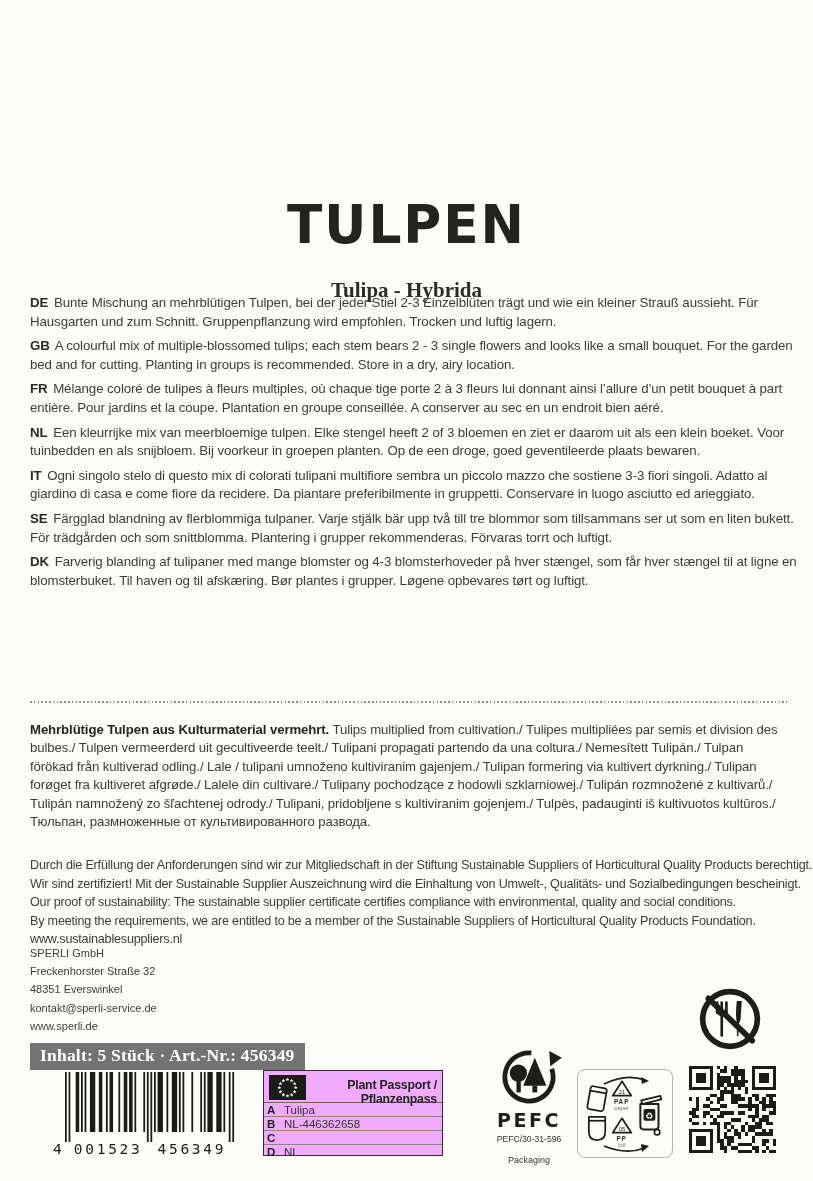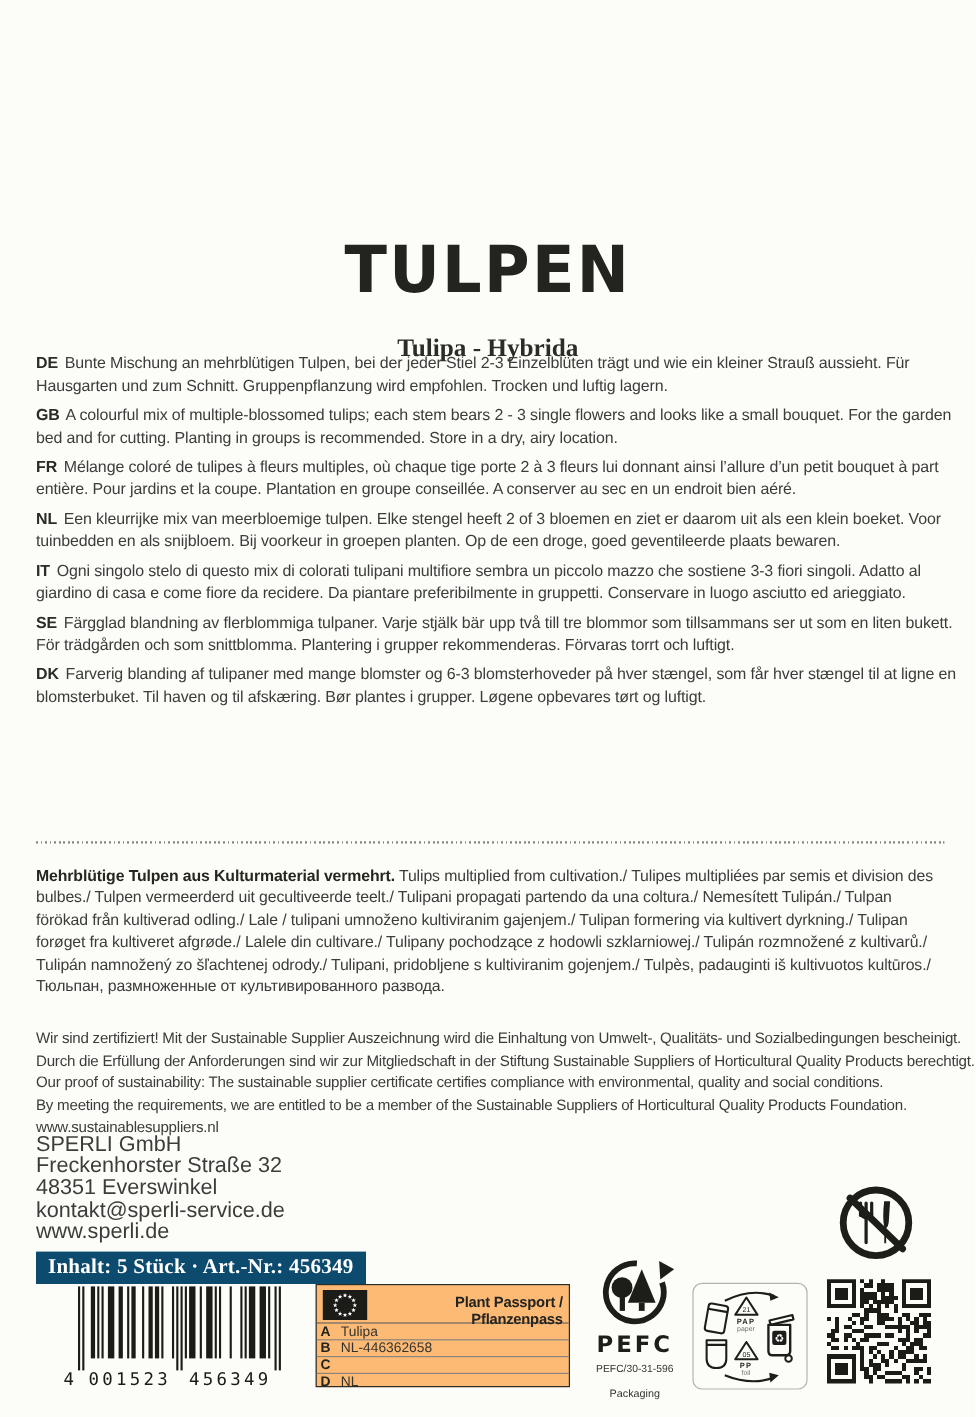--- a/index.html
+++ b/index.html
@@ -22,34 +22,34 @@
          background:repeating-linear-gradient(90deg,#8a8a88 0 1.5px,transparent 1.5px 3.8px);}
 
   .propagation{position:absolute;top:721px;left:30px;right:26px;
          font-size:13.2px;line-height:18.4px;letter-spacing:-.1px;}
   .propagation b{color:#26261f;}
 
   .sustain{position:absolute;top:856px;left:30px;right:10px;font-size:12.6px;line-height:18.6px;
          letter-spacing:-.2px;}
   .sustain div{white-space:nowrap;}
 
-  .address{position:absolute;top:944px;left:30px;font-size:18px;line-height:18.2px;}
-
-  
-  .product-bar{position:absolute;top:1043px;left:30px;background:#0c4a6e;color:#ffffff;
+  .address{position:absolute;top:944px;left:30px;font-size:11px;line-height:18.2px;}
+
+  
+  .product-bar{position:absolute;top:1043px;left:30px;background:#737373;color:#ffffff;
          font-family:"Liberation Serif",serif;font-weight:bold;font-size:17.5px;
          padding:2px 10px 4px 10px;letter-spacing:.2px;}
 
   
   .barcode{position:absolute;left:50px;top:1070px;}
   .barcode text{font-family:"DejaVu Sans Mono",monospace;font-size:14.5px;fill:#1b1b18;}
 
   
-  .passport{position:absolute;left:263px;top:1070px;width:212px;height:86px;
-         border:1.5px solid #2c2c29;box-sizing:border-box;background:#fdba74;}
+  .passport{position:absolute;left:263px;top:1070px;width:180px;height:86px;
+         border:1.5px solid #2c2c29;box-sizing:border-box;background:#f0abfc;}
   .pp-head{display:flex;align-items:flex-start;padding:4px 5px 2px 5px;height:32px;
          box-sizing:border-box;border-bottom:1px solid #6b675f;}
   .eu-flag{width:37px;height:25px;background:#1b1b18;flex:0 0 auto;}
   .pp-title{flex:1;text-align:right;font-weight:bold;font-size:12.3px;color:#23231f;margin-top:3px;letter-spacing:-.2px;}
   .pp-row{display:flex;height:13.1px;align-items:center;font-size:11.5px;color:#33332f;padding-left:3px;}
   .pp-row + .pp-row{border-top:1px solid #8a867e;}
   .pp-key{font-weight:bold;width:17px;color:#23231f;}
 
   
   .pefc{position:absolute;left:490px;top:1048px;width:78px;text-align:center;color:#1d1d1a;}
@@ -78,33 +78,33 @@
   <div class="title">TULPEN</div>
   <div class="subtitle">Tulipa - Hybrida</div>
 
   <div class="descs">
     <p><b>DE</b> <span>Bunte Mischung an mehrblütigen Tulpen, bei der jeder Stiel 2-3 Einzelblüten trägt und wie ein kleiner Strauß aussieht. Für Hausgarten und zum Schnitt. Gruppenpflanzung wird empfohlen. Trocken und luftig lagern.</span></p>
     <p><b>GB</b> <span>A colourful mix of multiple-blossomed tulips; each stem bears 2 - 3 single flowers and looks like a small bouquet. For the garden bed and for cutting. Planting in groups is recommended. Store in a dry, airy location.</span></p>
     <p><b>FR</b> <span>Mélange coloré de tulipes à fleurs multiples, où chaque tige porte 2 à 3 fleurs lui donnant ainsi l’allure d’un petit bouquet à part entière. Pour jardins et la coupe. Plantation en groupe conseillée. A conserver au sec en un endroit bien aéré.</span></p>
     <p><b>NL</b> <span>Een kleurrijke mix van meerbloemige tulpen. Elke stengel heeft 2 of 3 bloemen en ziet er daarom uit als een klein boeket. Voor tuinbedden en als snijbloem. Bij voorkeur in groepen planten. Op de een droge, goed geventileerde plaats bewaren.</span></p>
     <p><b>IT</b> <span>Ogni singolo stelo di questo mix di colorati tulipani multifiore sembra un piccolo mazzo che sostiene 3-3 fiori singoli. Adatto al giardino di casa e come fiore da recidere. Da piantare preferibilmente in gruppetti. Conservare in luogo asciutto ed arieggiato.</span></p>
     <p><b>SE</b> <span>Färgglad blandning av flerblommiga tulpaner. Varje stjälk bär upp två till tre blommor som tillsammans ser ut som en liten bukett. För trädgården och som snittblomma. Plantering i grupper rekommenderas. Förvaras torrt och luftigt.</span></p>
-    <p><b>DK</b> <span>Farverig blanding af tulipaner med mange blomster og 6-3 blomsterhoveder på hver stængel, som får hver stængel til at ligne en blomsterbuket. Til haven og til afskæring. Bør plantes i grupper. Løgene opbevares tørt og luftigt.</span></p>
+    <p><b>DK</b> <span>Farverig blanding af tulipaner med mange blomster og 4-3 blomsterhoveder på hver stængel, som får hver stængel til at ligne en blomsterbuket. Til haven og til afskæring. Bør plantes i grupper. Løgene opbevares tørt og luftigt.</span></p>
   </div>
 
   <div class="dotline"></div>
 
   <div class="propagation">
     <b>Mehrblütige Tulpen aus Kulturmaterial vermehrt.</b>
     <span>Tulips multiplied from cultivation./ Tulipes multipliées par semis et division des bulbes./ Tulpen vermeerderd uit gecultiveerde teelt./ Tulipani propagati partendo da una coltura./ Nemesített Tulipán./ Tulpan förökad från kultiverad odling./ Lale / tulipani umnoženo kultiviranim gajenjem./ Tulipan formering via kultivert dyrkning./ Tulipan forøget fra kultiveret afgrøde./ Lalele din cultivare./ Tulipany pochodzące z hodowli szklarniowej./ Tulipán rozmnožené z kultivarů./ Tulipán namnožený zo šľachtenej odrody./ Tulipani, pridobljene s kultiviranim gojenjem./ Tulpès, padauginti iš kultivuotos kultūros./ Тюльпан, размноженные от культивированного развода.</span>
   </div>
 
   <div class="sustain">
+    <div>Durch die Erfüllung der Anforderungen sind wir zur Mitgliedschaft in der Stiftung Sustainable Suppliers of Horticultural Quality Products berechtigt.</div>
     <div>Wir sind zertifiziert! Mit der Sustainable Supplier Auszeichnung wird die Einhaltung von Umwelt-, Qualitäts- und Sozialbedingungen bescheinigt.</div>
-    <div>Durch die Erfüllung der Anforderungen sind wir zur Mitgliedschaft in der Stiftung Sustainable Suppliers of Horticultural Quality Products berechtigt.</div>
     <div>Our proof of sustainability: The sustainable supplier certificate certifies compliance with environmental, quality and social conditions.</div>
     <div>By meeting the requirements, we are entitled to be a member of the Sustainable Suppliers of Horticultural Quality Products Foundation.</div>
     <div>www.sustainablesuppliers.nl</div>
   </div>
 
   <div class="address">
     <div>SPERLI GmbH</div>
     <div>Freckenhorster Straße 32</div>
     <div>48351 Everswinkel</div>
     <div>kontakt@sperli-service.de</div>

